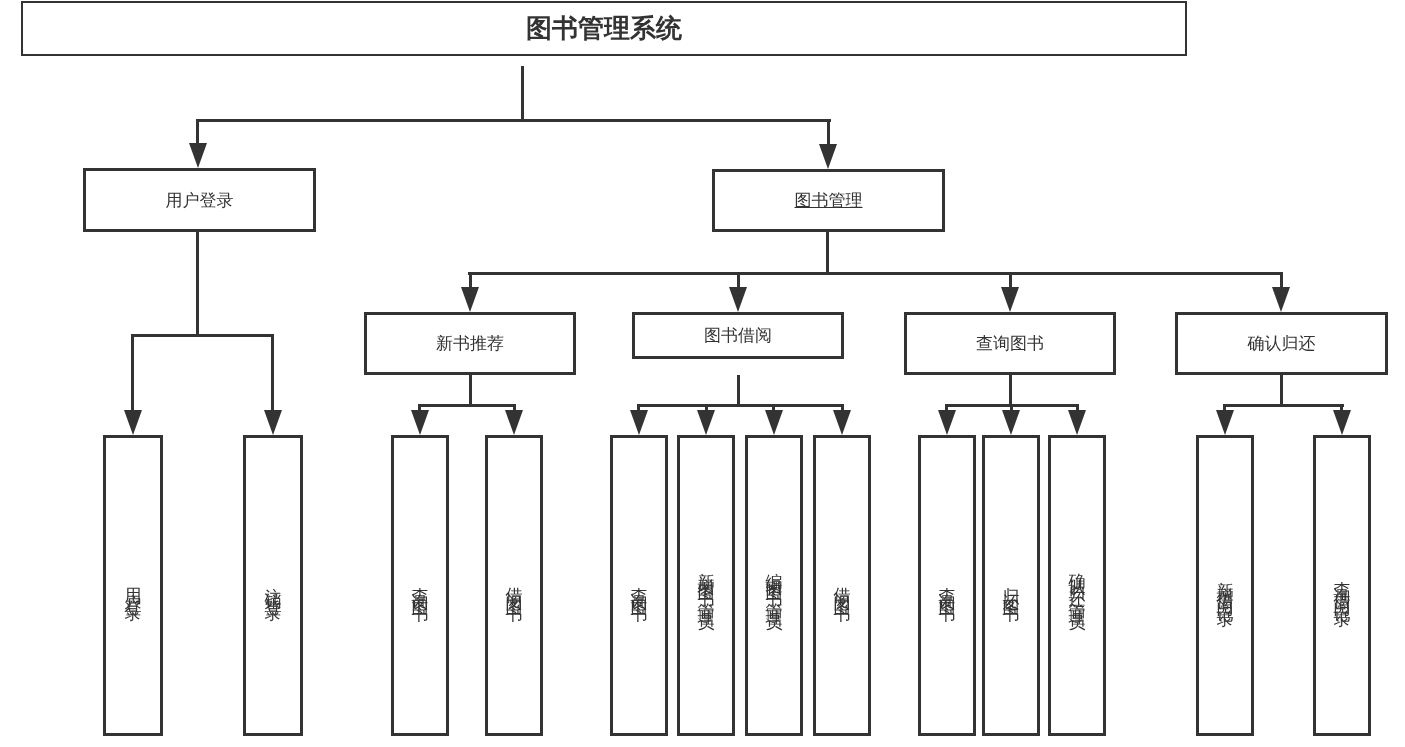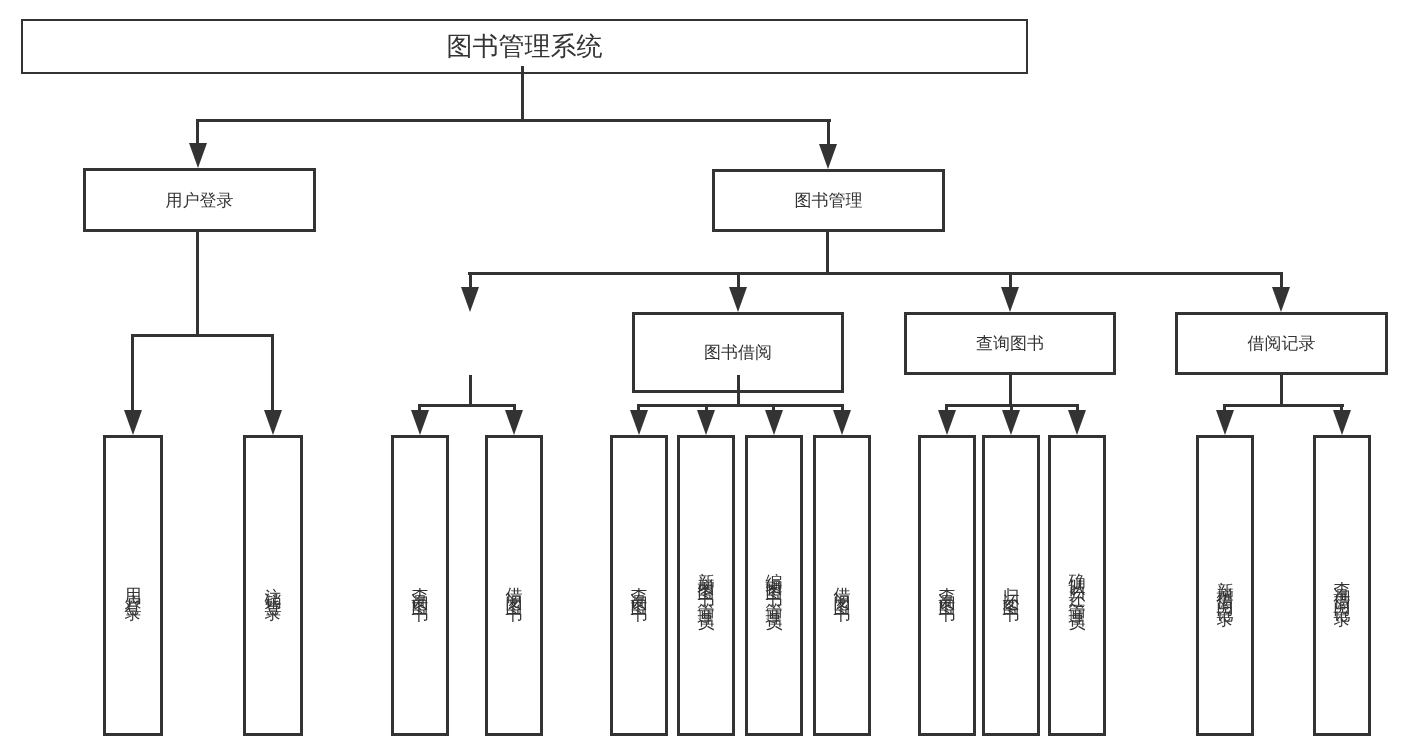--- a/index.html
+++ b/index.html
@@ -55,28 +55,29 @@
     font-size:20px;
     color:var(--watermark);
     letter-spacing:1px;
   }
 </style>
 </head>
 <body>
 
 <div class="stage">
 
-  <div class="box root" style="left:21px;top:19px;width:1007px;height:55px;">图书管理系统</div>
+  <div class="box root" style="left:21px;top:1px;width:1166px;height:55px;font-weight:bold;">图书管理系统</div>
 
   <div class="box" style="left:83px;top:168px;width:233px;height:64px;">用户登录</div>
-  <div class="box" style="left:712px;top:169px;width:233px;height:63px;">图书管理</div>
+  <div class="box" style="left:712px;top:169px;width:233px;height:63px;text-decoration:underline;">图书管理</div>
 
-  <div class="box" style="left:632px;top:312px;width:212px;height:81px;">图书借阅</div>
+  <div class="box" style="left:364px;top:312px;width:212px;height:63px;">新书推荐</div>
+  <div class="box" style="left:632px;top:312px;width:212px;height:47px;">图书借阅</div>
   <div class="box" style="left:904px;top:312px;width:212px;height:63px;">查询图书</div>
-  <div class="box" style="left:1175px;top:312px;width:213px;height:63px;">借阅记录</div>
+  <div class="box" style="left:1175px;top:312px;width:213px;height:63px;">确认归还</div>
 
   <div class="box vbox" style="left:103px;top:435px;width:60px;height:301px;">用户登录</div>
   <div class="box vbox" style="left:243px;top:435px;width:60px;height:301px;">注销登录</div>
 
   <div class="box vbox" style="left:391px;top:435px;width:58px;height:301px;">查询图书</div>
   <div class="box vbox" style="left:485px;top:435px;width:58px;height:301px;">借阅图书</div>
 
   <div class="box vbox" style="left:610px;top:435px;width:58px;height:301px;">查询图书</div>
   <div class="box vbox" style="left:677px;top:435px;width:58px;height:301px;">新增图书（管理员）</div>
   <div class="box vbox" style="left:745px;top:435px;width:58px;height:301px;">编辑图书（管理员）</div>

